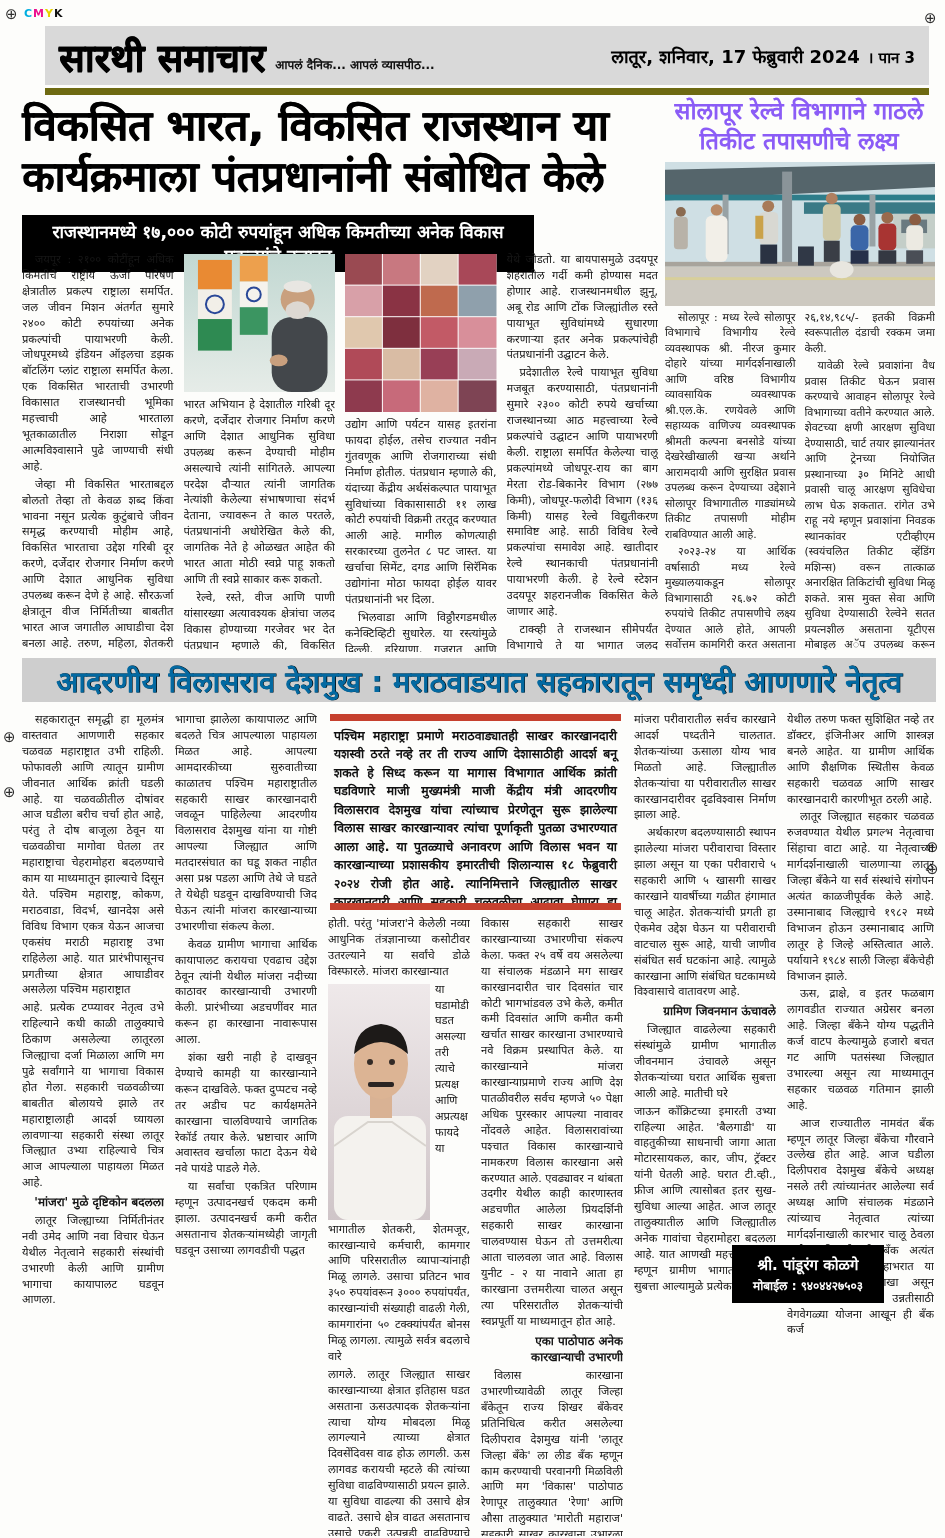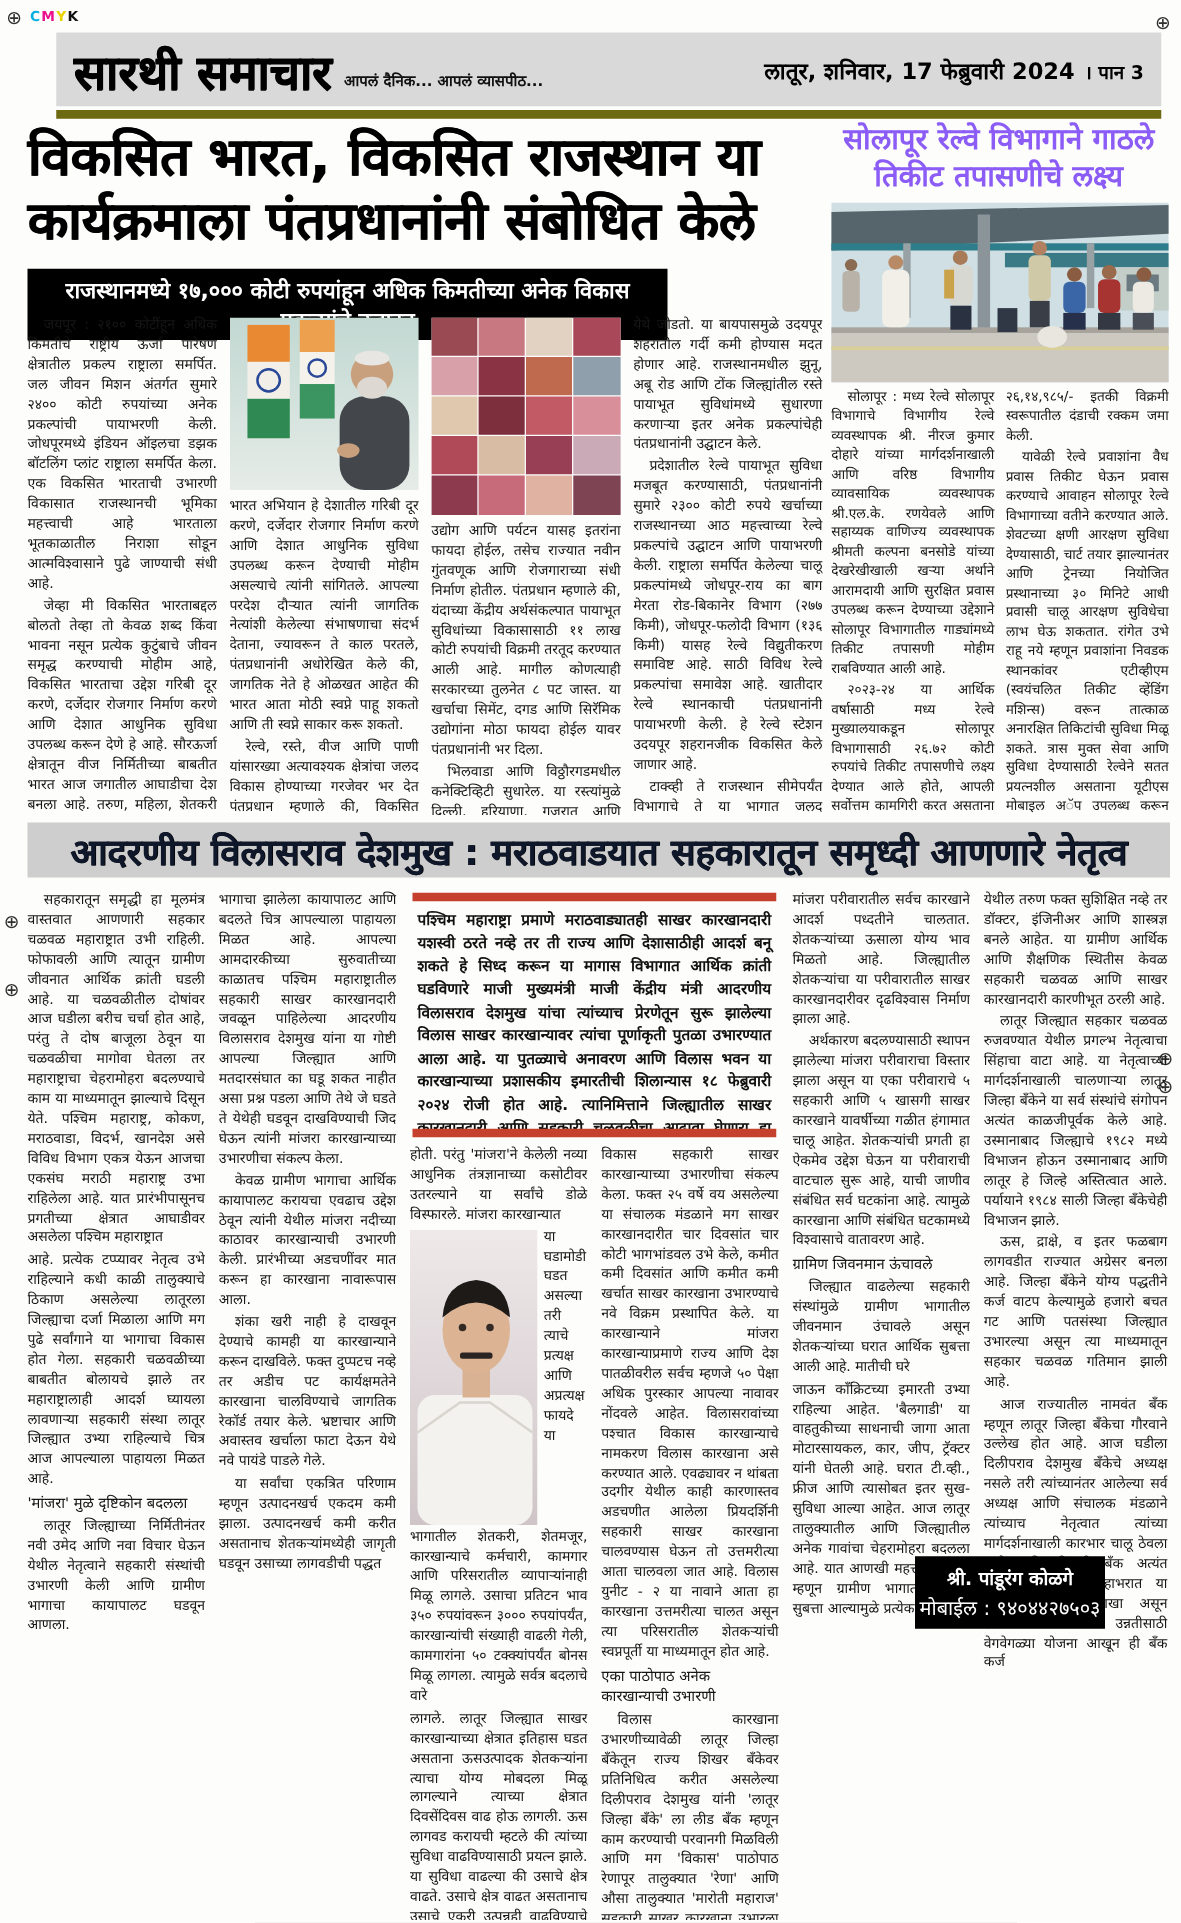--- a/index.html
+++ b/index.html
@@ -32,36 +32,36 @@
   .ph{width:100%;box-sizing:border-box;margin:2px 0 5px;}
   .ph svg{display:block;width:100%;height:100%;}
   
   .s2-head{left:663px;top:96px;width:272px;text-align:center;font-size:23.5px;line-height:1.28;
            font-weight:900;color:#8b5cf6;}
   .s2-photo{left:665px;top:160px;width:270px;height:144px;}
   .s2-body{left:665px;top:310px;width:270px;height:342px;display:flex;gap:9px;overflow:hidden;}
   .s2-body .col{font-size:10.9px;}
   
   .s3-band{left:22px;top:658px;width:914px;height:44px;background:#cecece;display:flex;
-           align-items:center;justify-content:center;font-size:29px;font-weight:900;color:#0f172a;
+           align-items:center;justify-content:center;font-size:29px;font-weight:900;color:#0369a1;
            text-shadow:0.6px 0 #000;}
   .s3col{position:absolute;width:142px;overflow:hidden;text-align:justify;
          font-size:11.2px;line-height:1.42;}
   .s3col p{margin:0 0 2px;text-indent:13px;}
   .s3col p.cont{text-indent:0;}
-  .subhead{text-align:left;font-weight:normal;font-size:11.8px;margin:3px 0 2px;text-indent:0 !important;}
+  .subhead{text-align:right;font-weight:bold;font-size:11.8px;margin:3px 0 2px;text-indent:0 !important;}
   .introbox{left:328px;top:714px;width:295px;height:196px;background:#fdfdfb;overflow:hidden;}
   .redbar{height:7px;background:#c6402e;margin:0 2px;}
   .intro-text{font-size:12.3px;font-weight:bold;line-height:1.5;text-align:justify;
               padding:6px 6px;color:#111;}
   .vilasrao{float:left;width:102px;height:236px;margin:2px 5px 2px 0;}
   .contactbox{left:732px;top:1245px;width:152px;height:58px;background:#000;color:#fff;
               display:flex;flex-direction:column;align-items:center;justify-content:center;gap:3px;}
   .contact-name{font-size:15px;font-weight:900;}
-  .contact-mobile{font-size:16px;font-weight:normal;}
+  .contact-mobile{font-size:12px;font-weight:bold;}
 </style>
 </head>
 <body>
 
 <div class="page">
 
   <span class="abs regmark" style="left:5px;top:7px;">⊕</span>
   <span class="abs regmark" style="left:924px;top:11px;">⊕</span>
   <span class="abs regmark" style="left:3px;top:730px;">⊕</span>
   <span class="abs regmark" style="left:3px;top:785px;">⊕</span>

